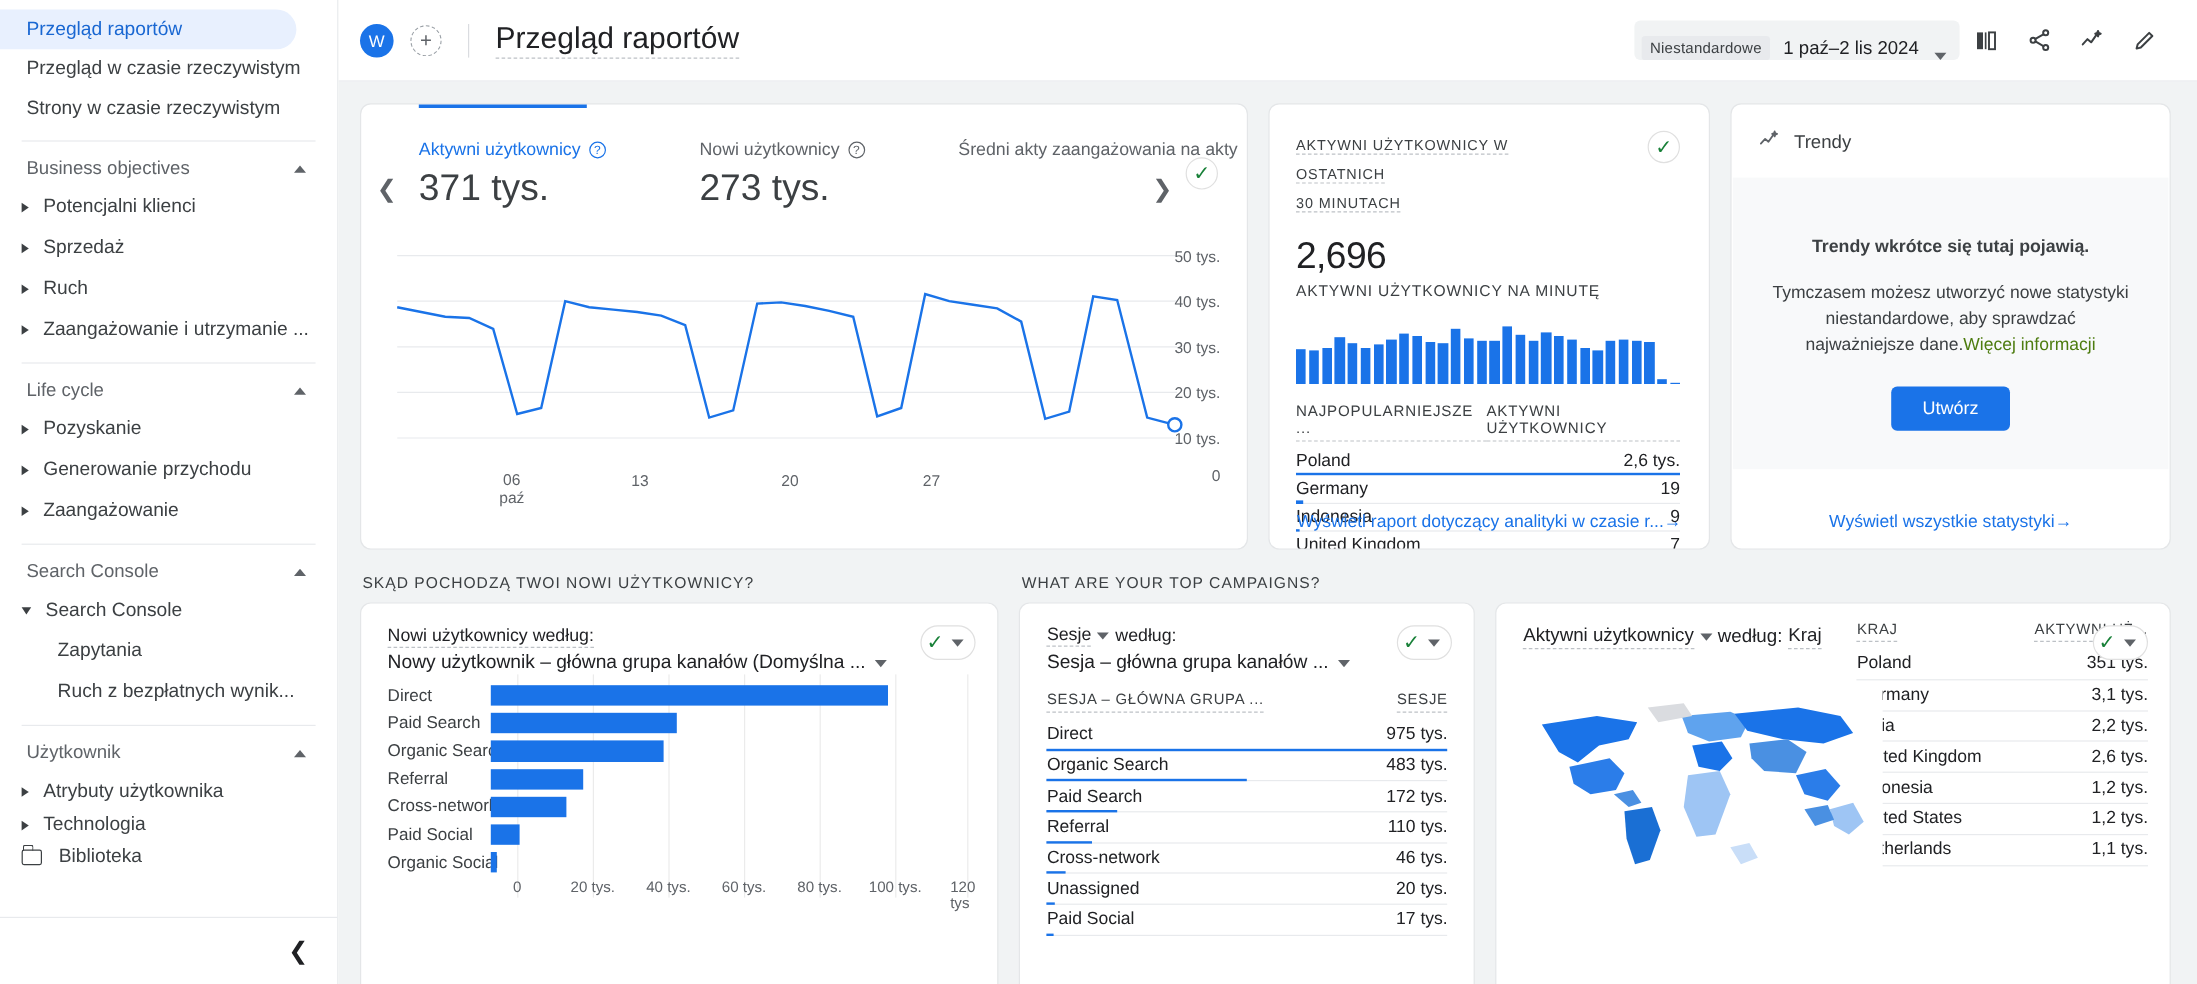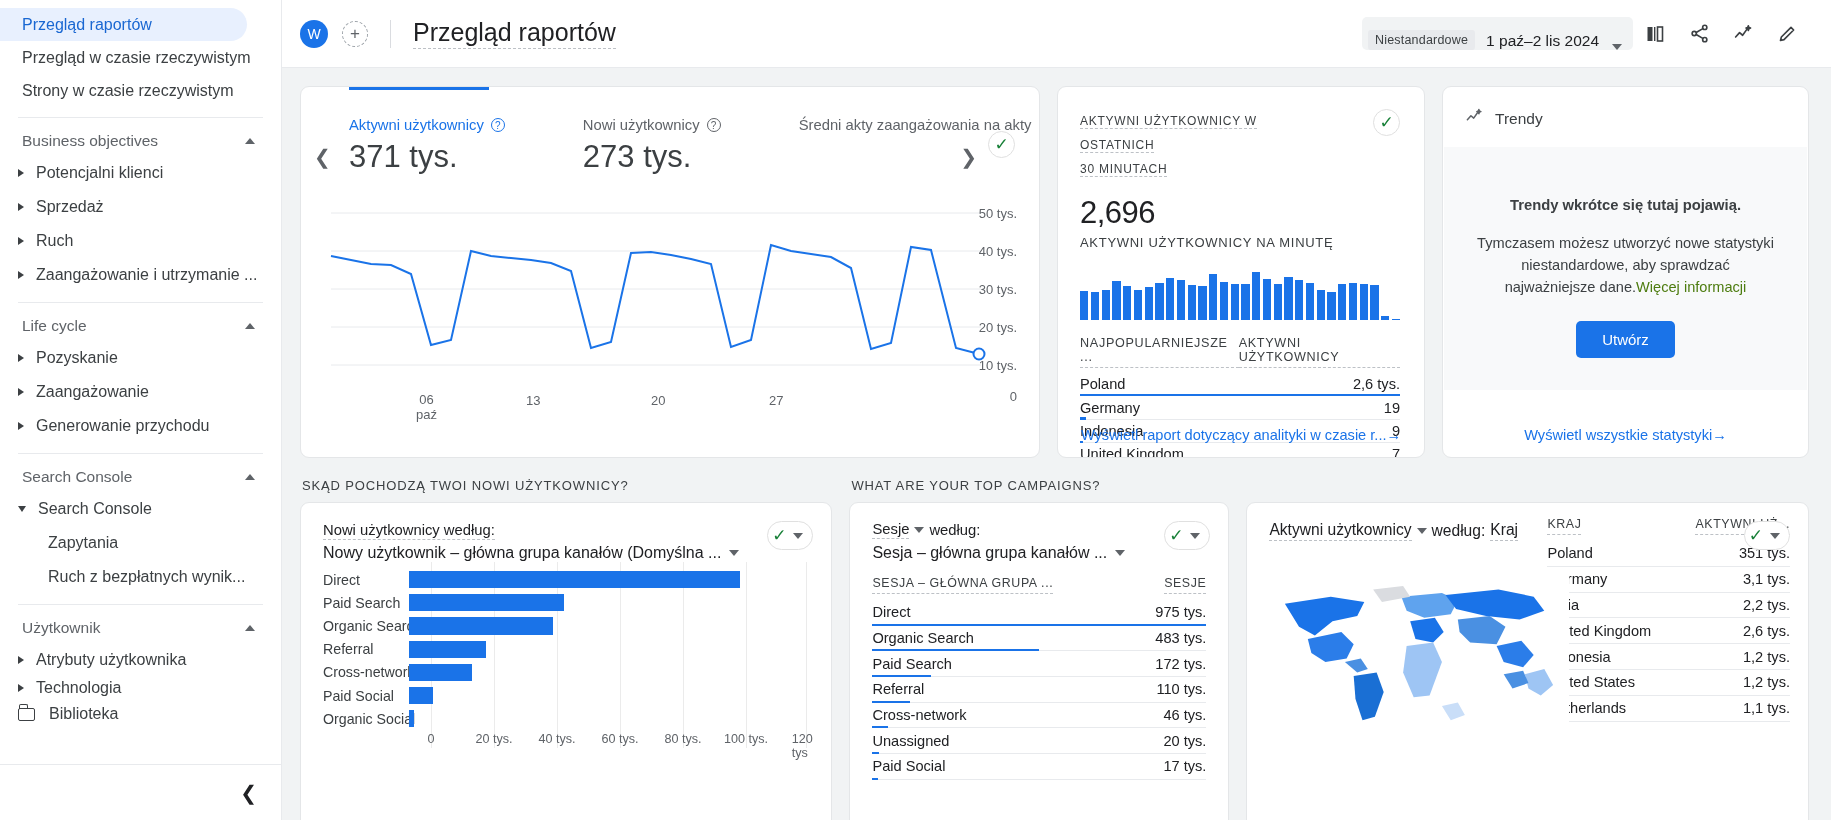--- a/index.html
+++ b/index.html
@@ -291,25 +291,25 @@
     <div class="nav-section">
       <span>Life cycle</span>
       <span class="chev-up"></span>
     </div>
     <div class="nav-row">
       <span class="tri-right"></span>
       <span>Pozyskanie</span>
     </div>
     <div class="nav-row">
       <span class="tri-right"></span>
+      <span>Generowanie przychodu</span>
+    </div>
+    <div class="nav-row">
+      <span class="tri-right"></span>
       <span>Zaangażowanie</span>
-    </div>
-    <div class="nav-row">
-      <span class="tri-right"></span>
-      <span>Generowanie przychodu</span>
     </div>
 
     <div class="nav-divider"></div>
     <div class="nav-section">
       <span>Search Console</span>
       <span class="chev-up"></span>
     </div>
     <div class="nav-row">
       <span class="tri-down"></span>
       <span>Search Console</span>

